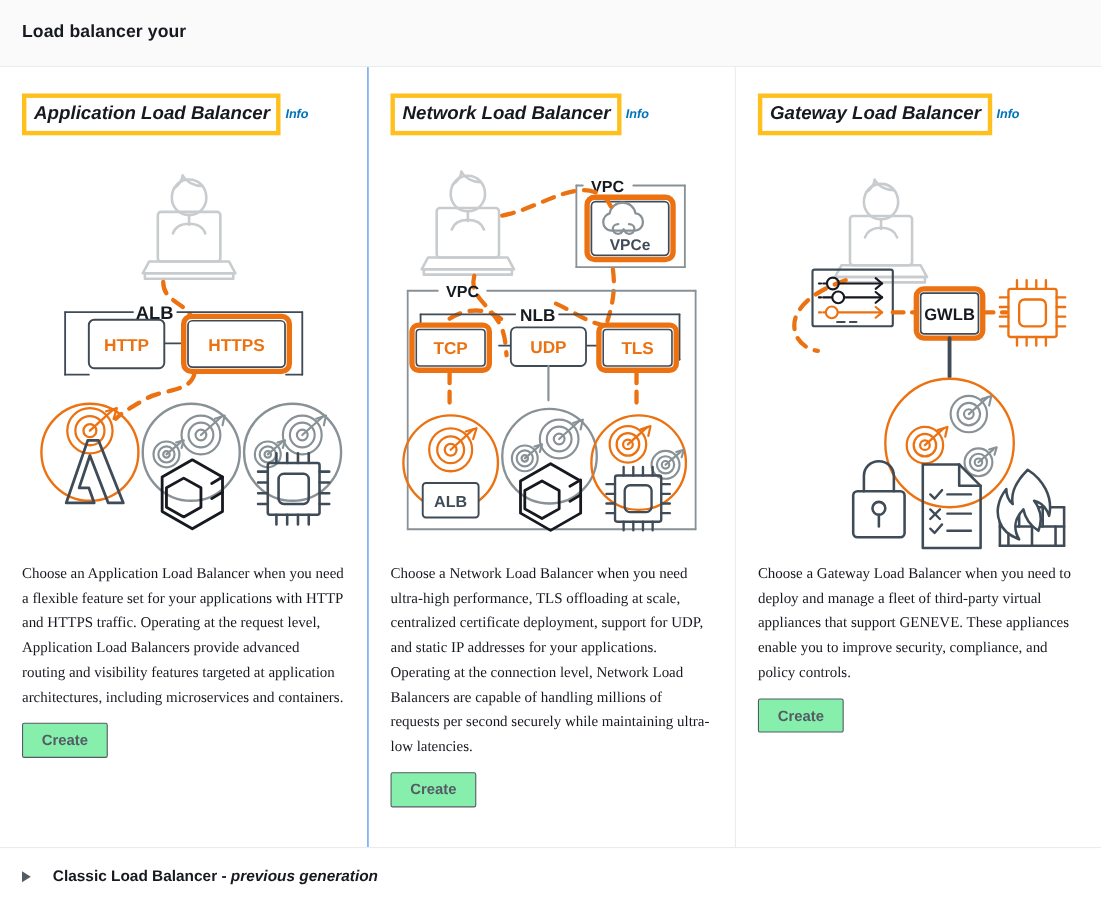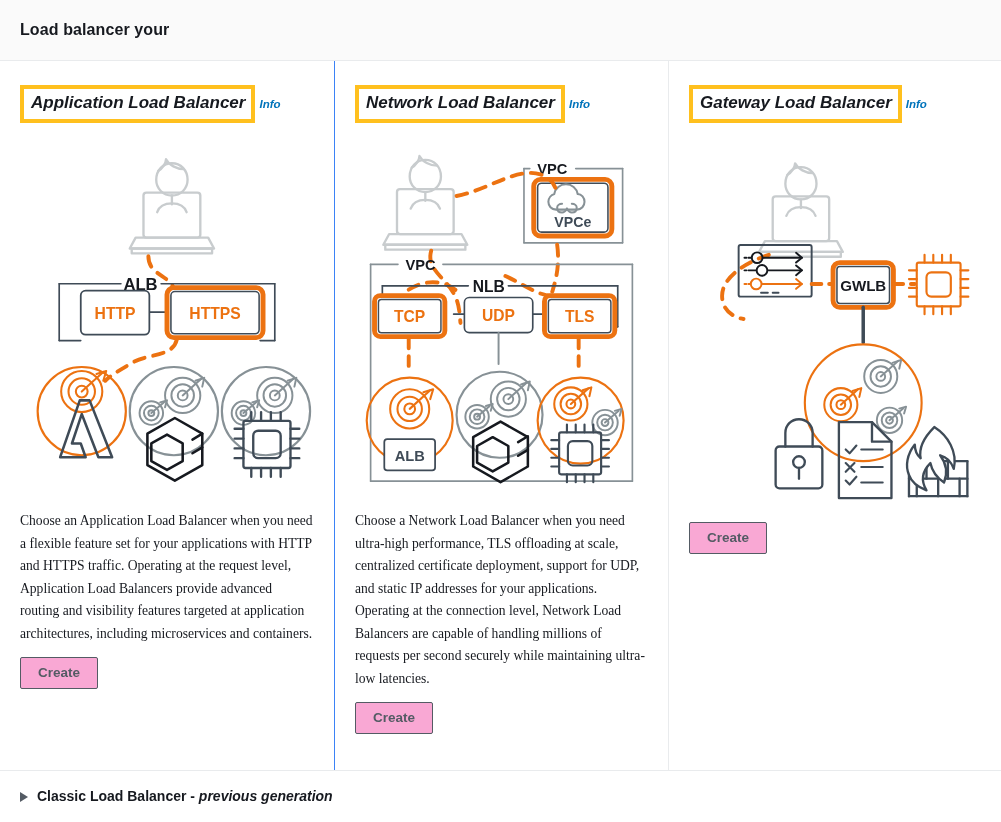--- a/index.html
+++ b/index.html
@@ -94,41 +94,41 @@
   }
 
   
   .btn-create {
     margin-top: 12px;
     align-self: flex-start;
     font-family: "Liberation Sans", "DejaVu Sans", sans-serif;
     font-size: 13.5px;
     font-weight: bold;
     color: #545b64;
-    background: #f9a8d4;
+    background: #86efac;
     border: 1px solid #545b64;
     border-radius: 2px;
     padding: 8px 17px;
     cursor: pointer;
     line-height: 1;
   }
 
   
   .footer {
     border-top: 1px solid #e9ebed;
     height: 51px;
     display: flex;
     align-items: center;
     padding: 0 20px;
     background: #fff;
   }
   .expander {
     display: flex;
     align-items: center;
-    gap: 9px;
+    gap: 20px;
     cursor: pointer;
     user-select: none;
   }
   .caret {
     width: 0; height: 0;
     border-left: 8px solid #545b64;
     border-top: 5.5px solid transparent;
     border-bottom: 5.5px solid transparent;
     margin-top: 1px;
   }
@@ -540,20 +540,21 @@
           <g stroke="#3f4b57" stroke-width="2.4">
             <path d="M226 330 h60 M226 348 h60 M226 366 h60"></path>
             <path d="M226 330 v36 M286 330 v36"></path>
             <path d="M244 330 v18 M266 330 v18 M256 348 v18 M234 348 v18 M278 348 v18"></path>
             <path d="M252 295 c-12 12 -16 22 -14 32 c-5 -4 -6 -10 -6 -14 c-8 10 -10 22 -6 31 c2 6 8 12 18 16 c-6 -10 -4 -20 4 -28 c2 10 8 16 14 20 c4 -10 2 -20 -4 -28 c8 2 12 8 14 14 c4 -18 -6 -34 -20 -43z" fill="#ffffff"></path>
           </g>
         </g>
       </svg>
     </div>
 
+    <p class="desc">Choose a Gateway Load Balancer when you need to deploy and manage a fleet of third-party virtual appliances that support GENEVE. These appliances enable you to improve security, compliance, and policy controls.</p>
     <button class="btn-create">Create</button>
   </div>
 </div>
 
 <div class="footer">
   <div class="expander">
     <span class="caret"></span>
     <span class="expander-label"><span>Classic Load Balancer - </span><span class="gen">previous generation</span></span>
   </div>
 </div>

